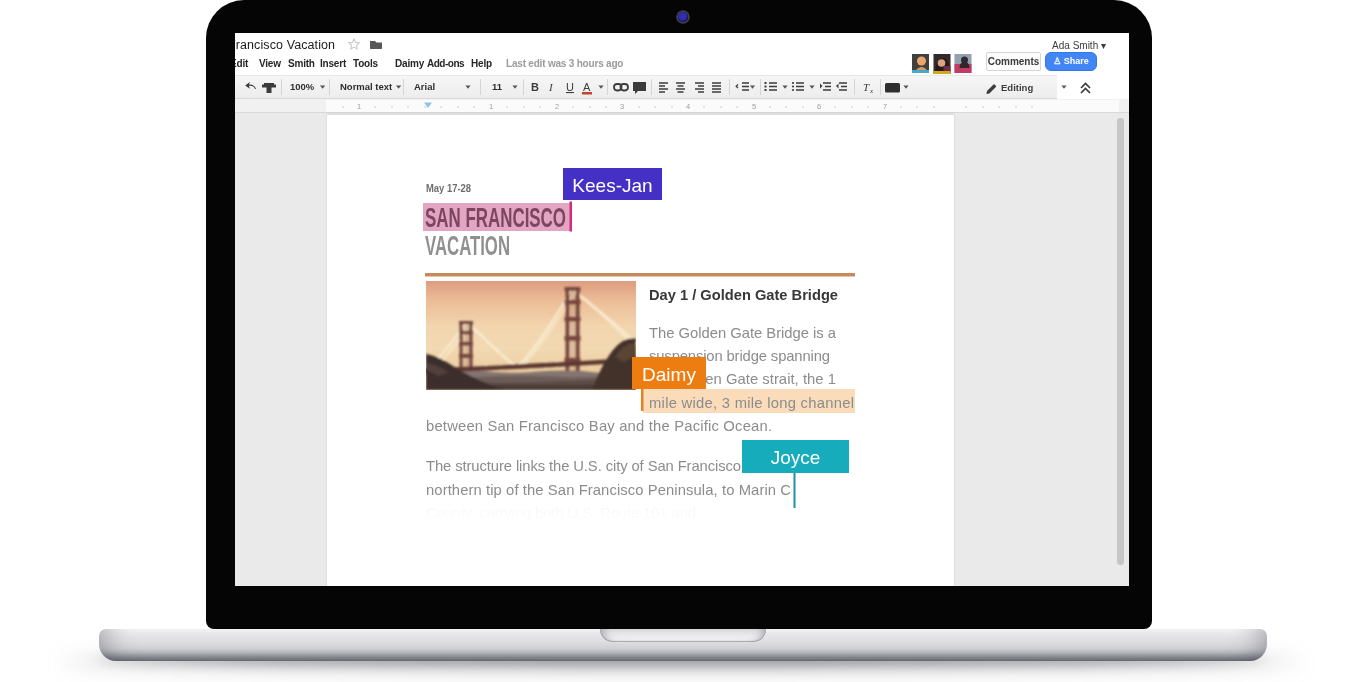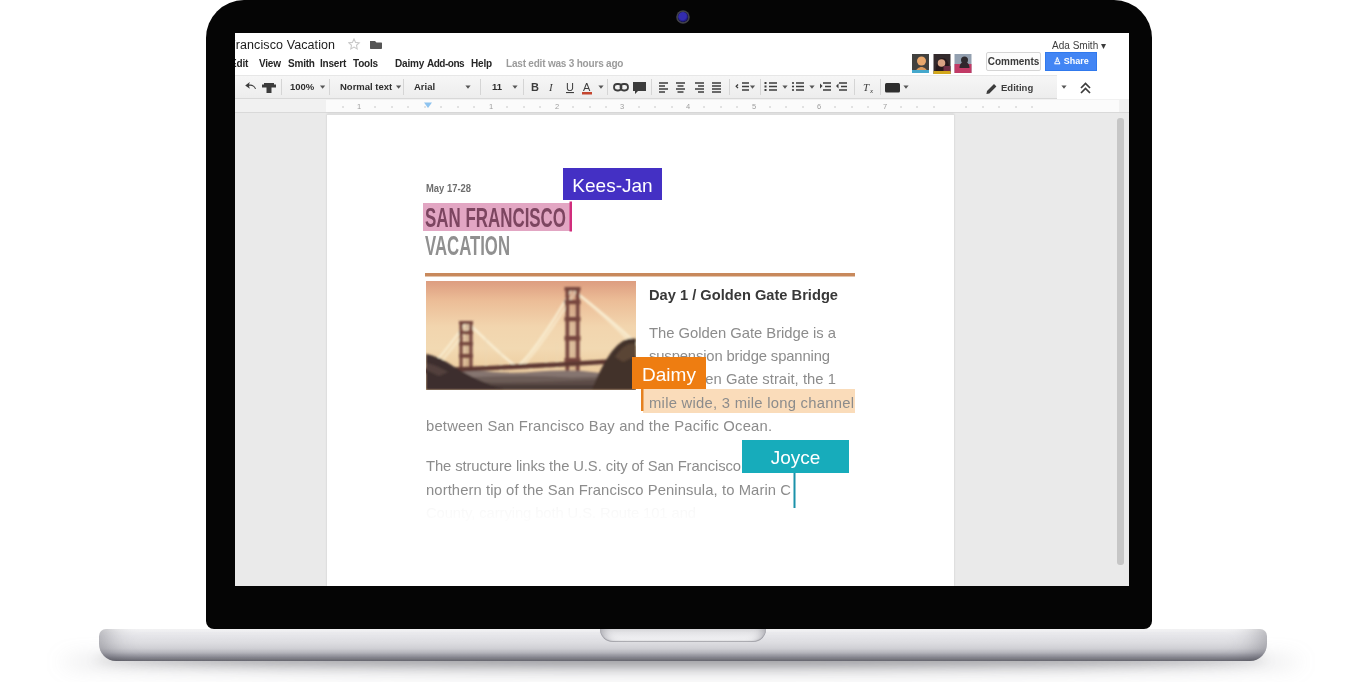--- a/index.html
+++ b/index.html
@@ -42,21 +42,21 @@
   #pagewrap { left:92px; top:1px; width:627px; height:472px; background:#fff;
     border-top:1px solid #dedede; box-shadow:0 0 2px rgba(0,0,0,.15); }
   #scrollthumb { left:882px; top:5px; width:7px; height:447px; background:#c6c6c6; border-radius:3px; }
 
   
   #adasmith { left:791px; top:7px; width:80px; font-size:10px; color:#3c3c3c; text-align:right; }
   #cmtbtn { left:751px; top:19px; width:55px; height:19px; background:#fcfcfc;
     border:1px solid #d5d5d5; border-radius:2px; color:#3a3a3a;
     font-size:10px; font-weight:bold; text-align:center; line-height:17px; }
   #sharebtn { left:810px; top:19px; width:52px; height:19px; background:#4285f4;
-    border:1px solid #3079ed; border-radius:0; color:#fff;
+    border:1px solid #3079ed; border-radius:6px; color:#fff;
     font-size:9px; font-weight:bold; text-align:center; line-height:17px; }
 </style>
 </head>
 <body>
 <div id="stage">
   <div class="abs" id="shadow2"></div>
   <div class="abs" id="shadow"></div>
   <div class="abs" id="base"></div>
   <div class="abs" id="notch"></div>
   <div class="abs" id="bezel"></div>

